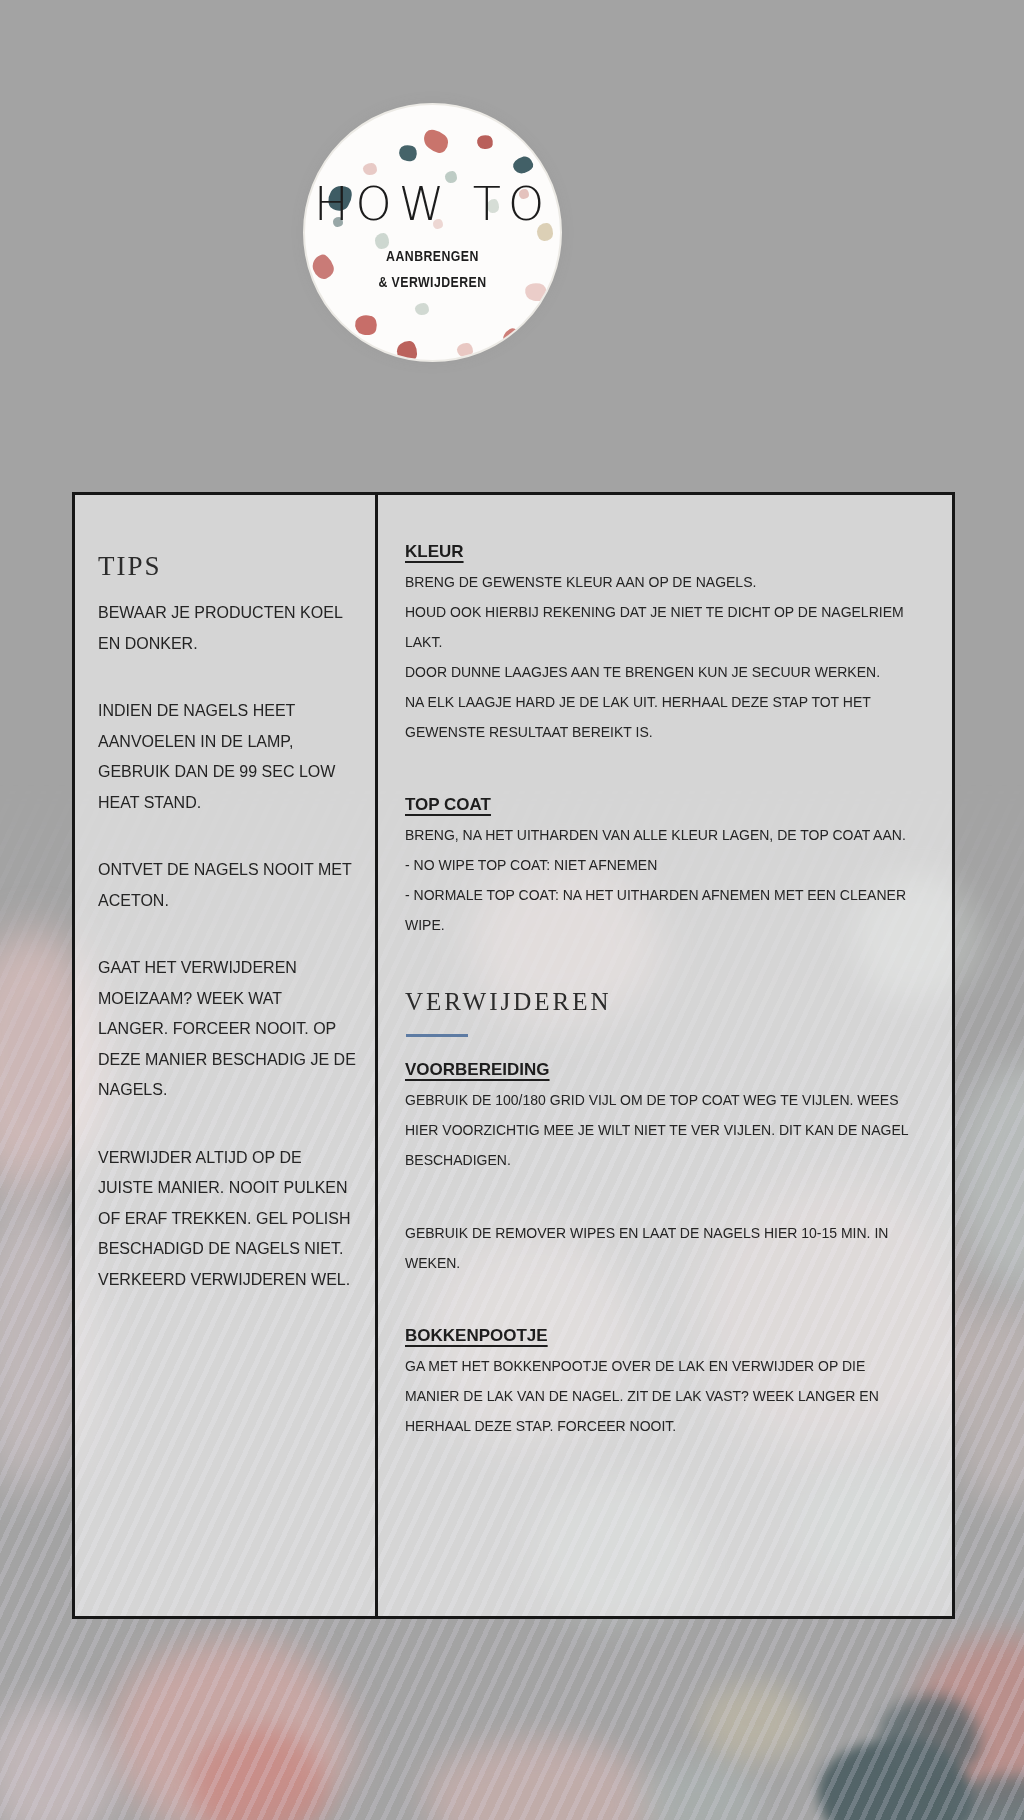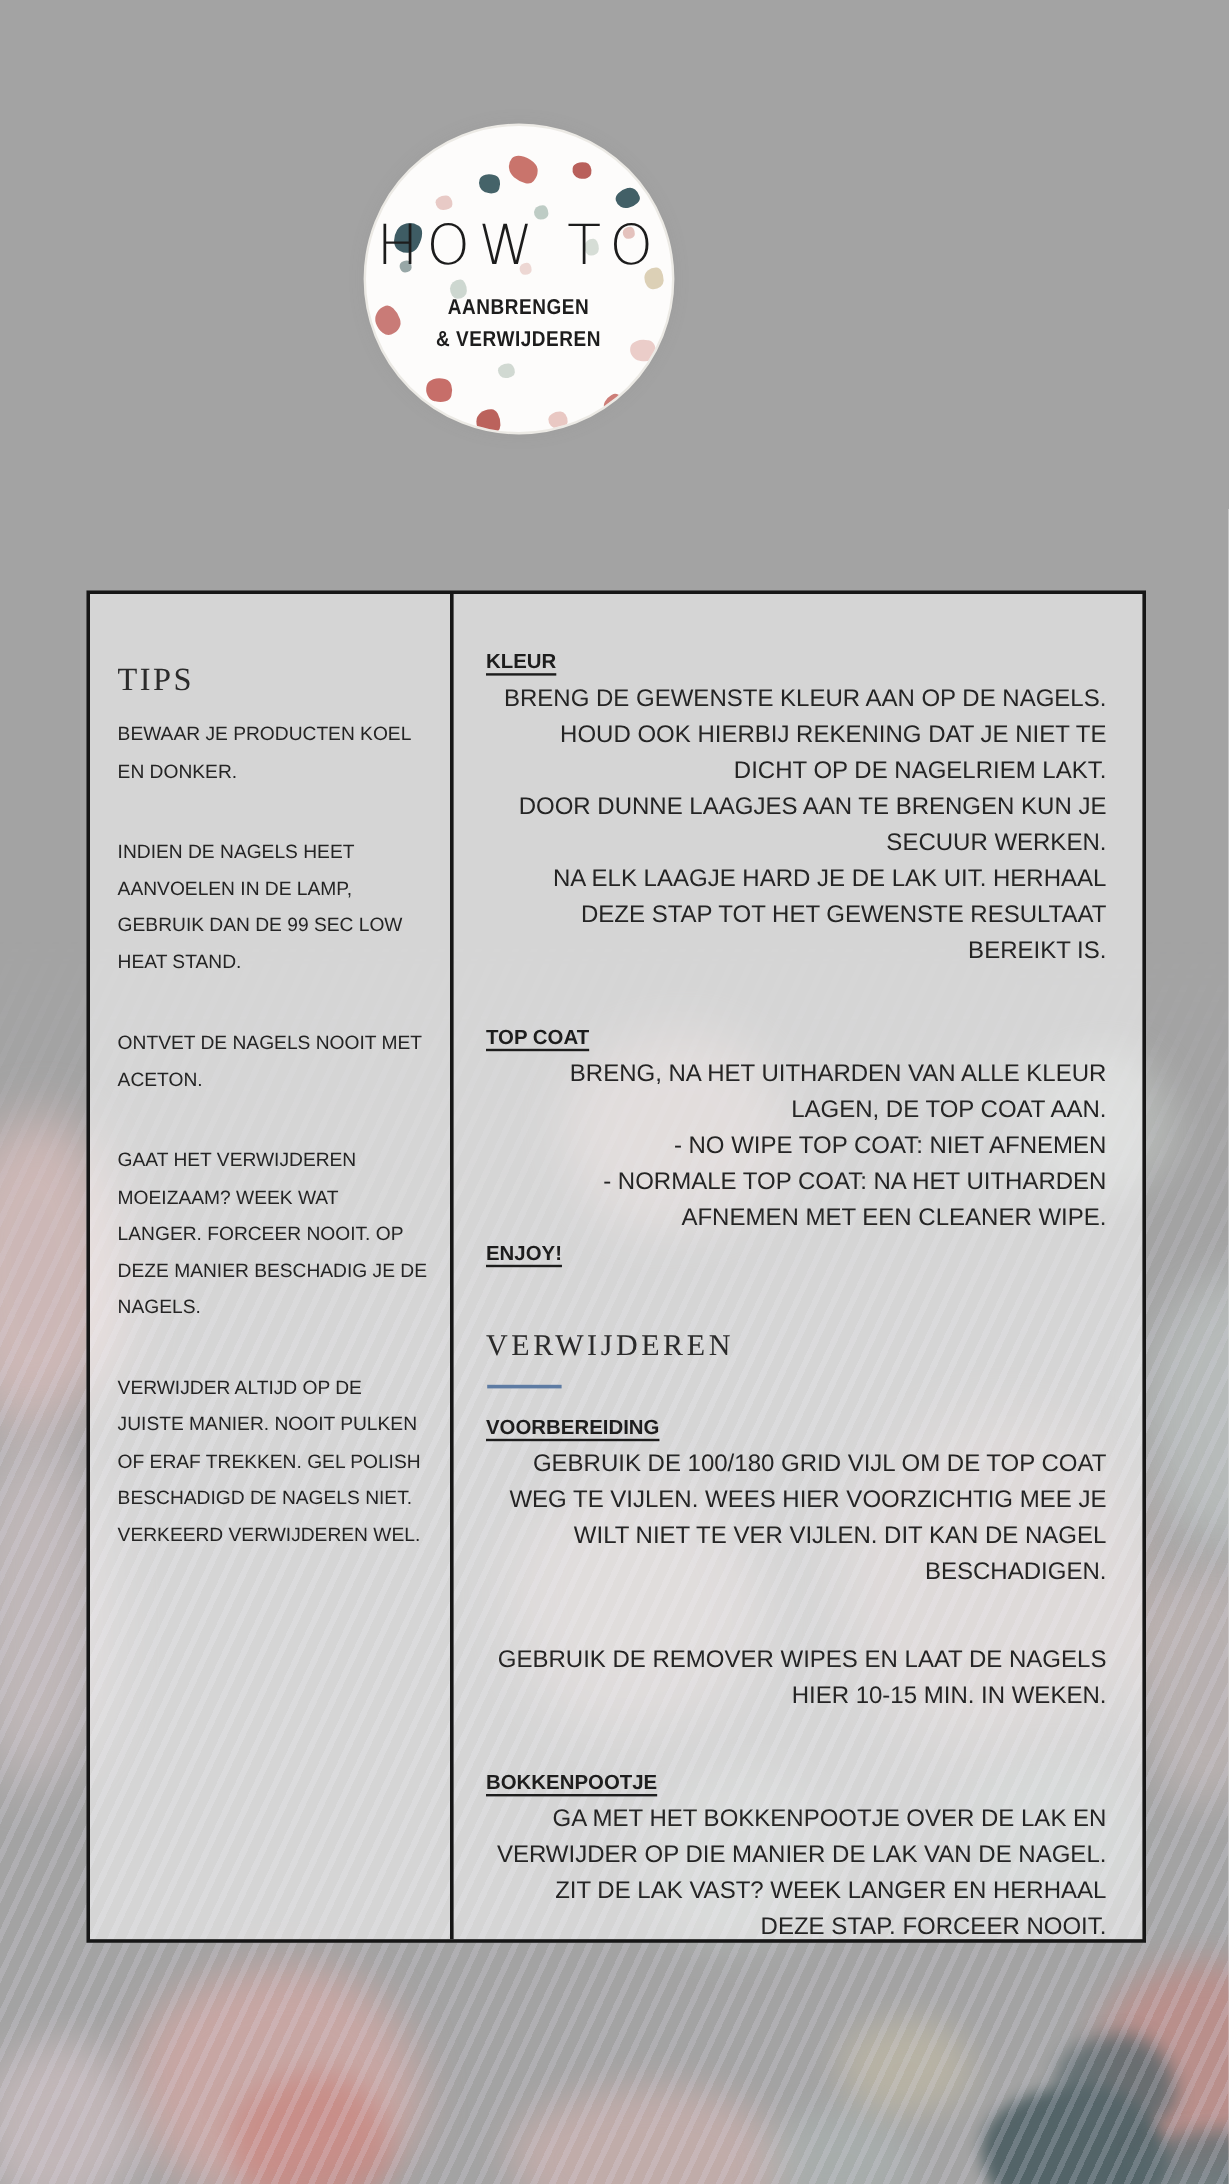--- a/index.html
+++ b/index.html
@@ -16,39 +16,39 @@
 
   
   .logo{position:absolute;left:303px;top:103px;width:255px;height:255px;border-radius:50%;
         background:#fdfcfb;border:2px solid #eceae5;box-shadow:0 0 14px rgba(120,120,120,0.10);
         overflow:hidden;}
   .chip{position:absolute;border-radius:62% 38% 55% 45% / 48% 60% 40% 55%;}
   .logo-title{position:absolute;left:0;top:72px;width:100%;text-align:center;
         font-family:"DejaVu Sans","Liberation Sans",sans-serif;font-weight:200;
         font-size:46px;letter-spacing:7px;color:#1c1c1c;}
   .logo-sub{position:absolute;left:0;top:138px;width:100%;text-align:center;
-        font-weight:bold;font-size:18px;line-height:26px;color:#1d1d1d;letter-spacing:.5px;}
+        font-weight:bold;font-size:14px;line-height:26px;color:#1d1d1d;letter-spacing:.5px;}
   .condense{display:inline-block;transform:scaleX(.88);transform-origin:50% 50%;white-space:nowrap;}
 
   
   .content-box{position:absolute;left:72px;top:492px;width:877px;height:1121px;
         border:3px solid #161616;background:rgba(255,255,255,0.55);}
   .divider-v{position:absolute;left:300px;top:0;width:3px;height:100%;background:#161616;}
 
   .col-left{position:absolute;left:23px;top:56px;width:258px;}
   .tips-heading{margin:0 0 16px 0;font-family:"Liberation Serif",serif;font-weight:normal;
         font-size:27px;letter-spacing:2px;color:#2b2b2b;}
   .tip{margin:0 0 37px 0;font-size:16px;line-height:30.5px;color:#242424;}
 
   .col-right{position:absolute;left:330px;top:42px;width:517px;}
   .sec{margin:0;}
   .sec + .sec{margin-top:43px;}
   .sec-heading{margin:0;font-size:17px;font-weight:bold;color:#1d1d1d;line-height:30px;
         text-decoration:underline;text-decoration-thickness:2px;text-underline-offset:4px;}
-  .sec-line{font-size:20px;line-height:30px;color:#242424;text-align:right;}
+  .sec-line{font-size:14px;line-height:30px;color:#242424;}
   .enjoy{font-size:17px;font-weight:bold;line-height:30px;color:#1d1d1d;
         text-decoration:underline;text-decoration-thickness:2px;text-underline-offset:4px;}
   .remove-heading{margin:47px 0 0 0;font-family:"Liberation Serif",serif;font-weight:normal;
         font-size:25px;letter-spacing:3px;color:#2b2b2b;line-height:30px;}
   .accent-rule{width:62px;height:3px;background:#5d7ba3;margin:17px 0 18px 1px;}
 </style>
 </head>
 <body>
 
 <div class="page">
@@ -127,21 +127,20 @@
         <div class="sec-line">HOUD OOK HIERBIJ REKENING DAT JE NIET TE DICHT OP DE NAGELRIEM LAKT.</div>
         <div class="sec-line">DOOR DUNNE LAAGJES AAN TE BRENGEN KUN JE SECUUR WERKEN.</div>
         <div class="sec-line">NA ELK LAAGJE HARD JE DE LAK UIT. HERHAAL DEZE STAP TOT HET GEWENSTE RESULTAAT BEREIKT IS.</div>
       </div>
 
       <div class="sec">
         <h3 class="sec-heading">TOP COAT</h3>
         <div class="sec-line">BRENG, NA HET UITHARDEN VAN ALLE KLEUR LAGEN, DE TOP COAT AAN.</div>
         <div class="sec-line">- NO WIPE TOP COAT: NIET AFNEMEN</div>
         <div class="sec-line">- NORMALE TOP COAT: NA HET UITHARDEN AFNEMEN MET EEN CLEANER WIPE.</div>
-        <div class="enjoy">ENJOY!</div>
       </div>
 
       <h2 class="remove-heading">VERWIJDEREN</h2>
       <div class="accent-rule"></div>
 
       <div class="sec" style="margin-top:0;">
         <h3 class="sec-heading">VOORBEREIDING</h3>
         <div class="sec-line">GEBRUIK DE 100/180 GRID VIJL OM DE TOP COAT WEG TE VIJLEN. WEES HIER VOORZICHTIG MEE JE WILT NIET TE VER VIJLEN. DIT KAN DE NAGEL BESCHADIGEN.</div>
       </div>
 

